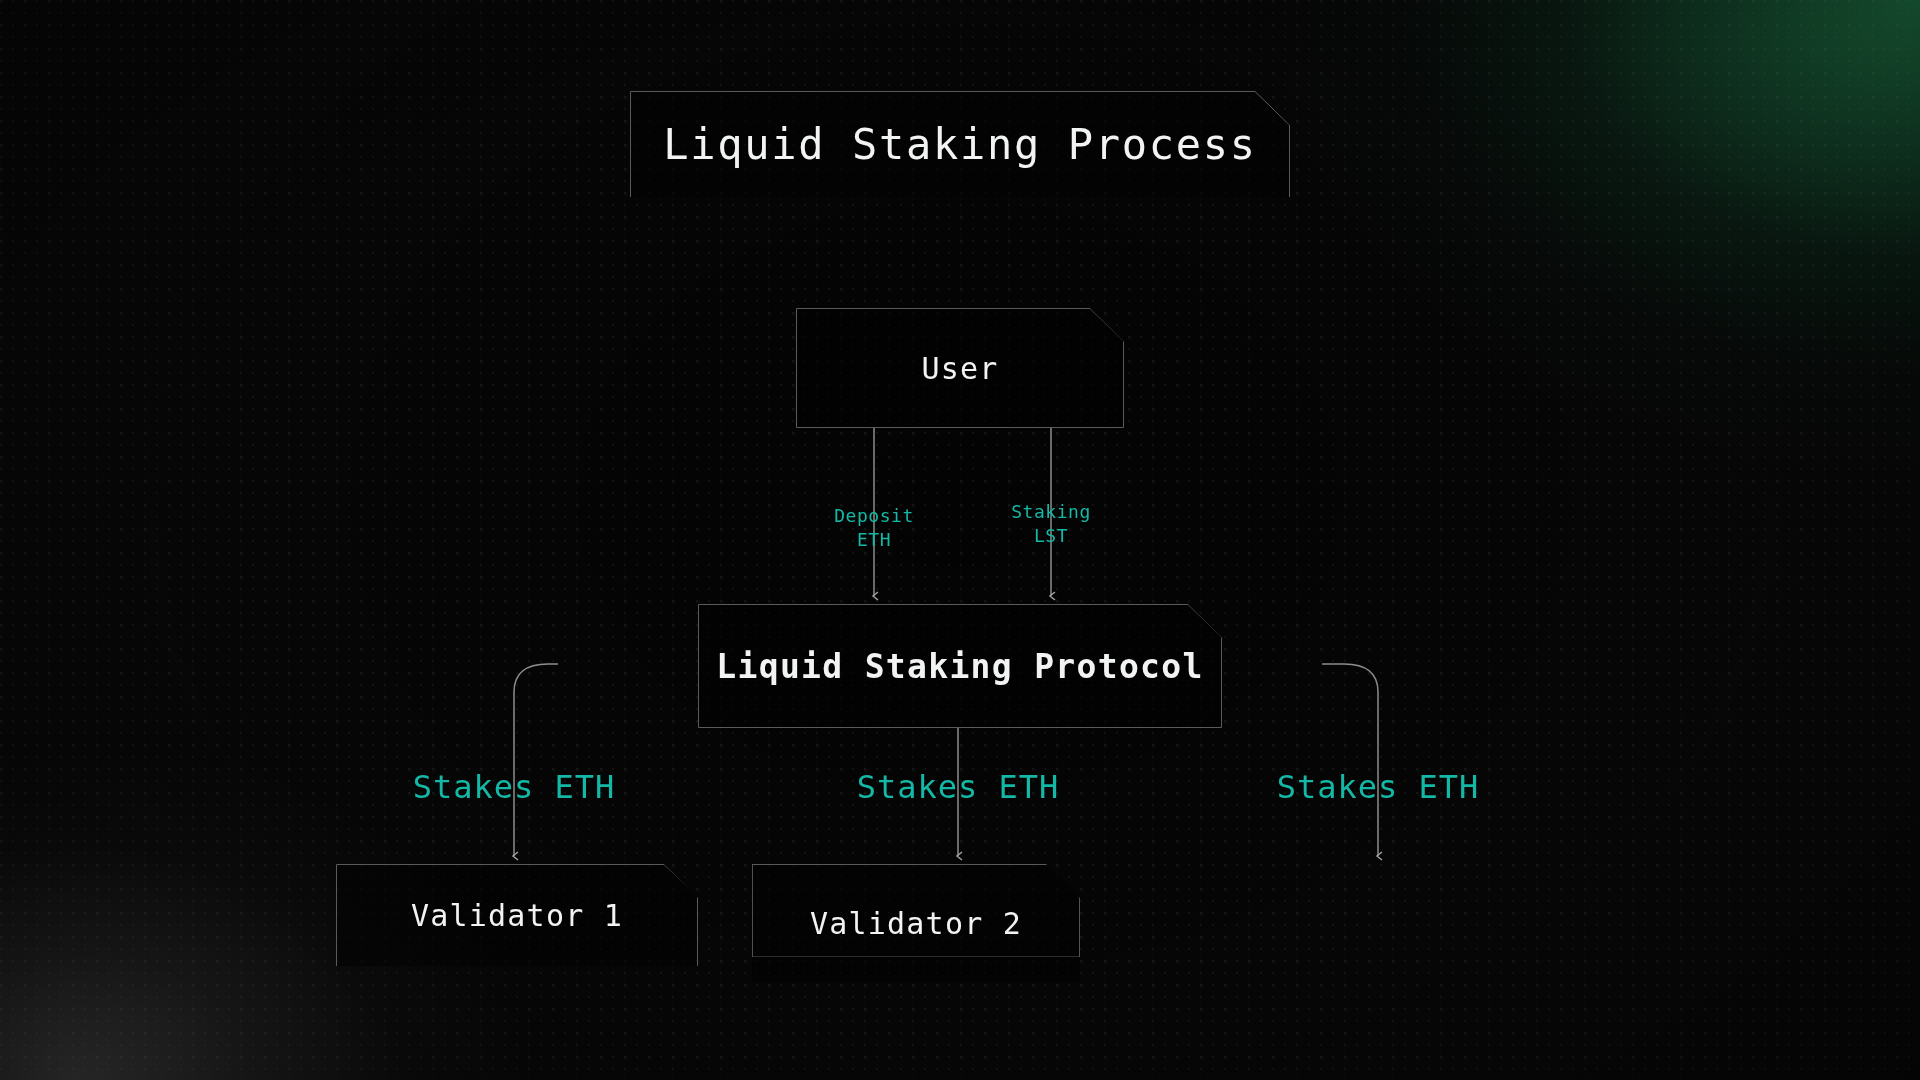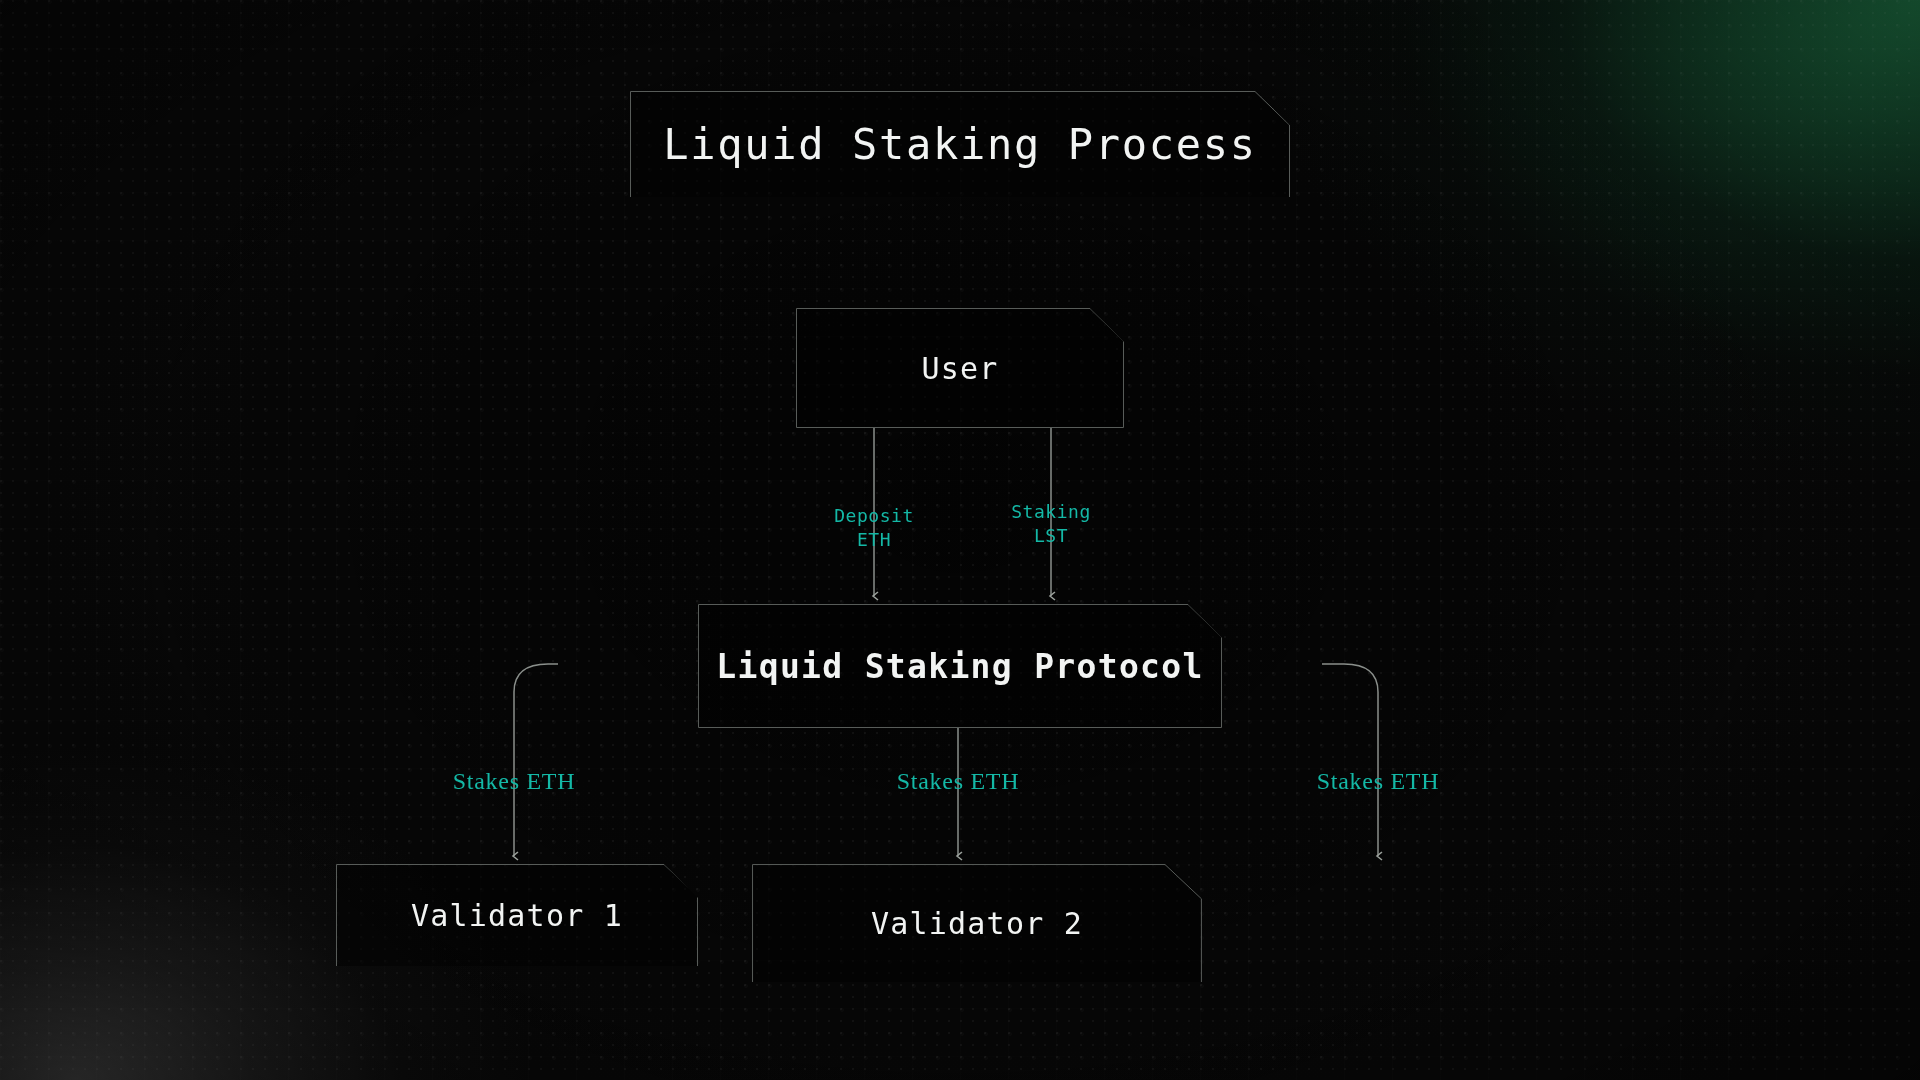--- a/index.html
+++ b/index.html
@@ -86,38 +86,38 @@
   .node { border:none; background:transparent; }
   .node .frame { position:absolute; inset:0; z-index:1; }
   .node .fill  { position:absolute; inset:0; z-index:0;
                  background:rgba(2,2,2,0.55); 
                  clip-path:polygon(0 0, calc(100% - 34px) 0, 100% 34px, 100% 100%, 0 100%); }
 
   #node-title      { left:630px;  top:91px;  width:660px; height:106px; font-size:42px; }
   #node-user       { left:796px;  top:308px; width:328px; height:120px; font-size:30px; }
   #node-protocol   { left:698px;  top:604px; width:524px; height:124px; font-size:33px;font-weight:bold; }
   #node-validator1 { left:336px;  top:864px; width:362px; height:102px; font-size:30px; }
-  #node-validator2 { left:752px;  top:864px; width:450px; height:118px; font-size:30px; }
+  #node-validator2 { left:752px;  top:864px; width:328px; height:118px; font-size:30px; }
   #node-validator3 { left:1204px; top:864px; width:380px; height:118px; font-size:30px; }
 
   
   #edges { position:absolute; inset:0; z-index:3; pointer-events:none; }
 
   
   .edge-label {
     position:absolute; z-index:4;
     color:#14b8a6;
     text-align:center;
     line-height:1.32;
     letter-spacing:0.03em;
     white-space:pre-line;
     transform:translateX(-50%);
   }
   .edge-label.small { font-size:18px; }
-  .edge-label.big   { font-size:24px;font-family:Liberation Serif, serif; }
+  .edge-label.big   { font-size:32px; }
 
   #label-deposit { left:874px;  top:504px; }
   #label-receive { left:1051px; top:500px; }
   #label-stakes1 { left:514px;  top:766px; }
   #label-stakes2 { left:958px;  top:766px; }
   #label-stakes3 { left:1378px; top:766px; }
 </style>
 </head>
 <body>
 

